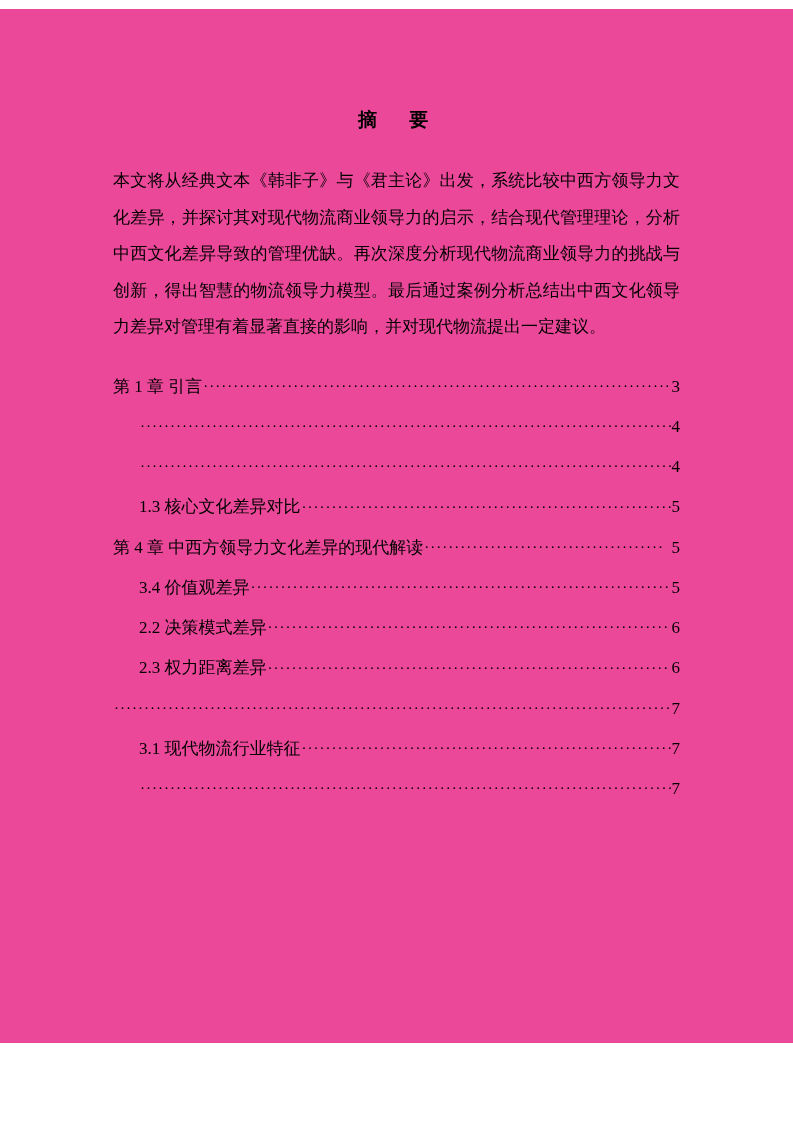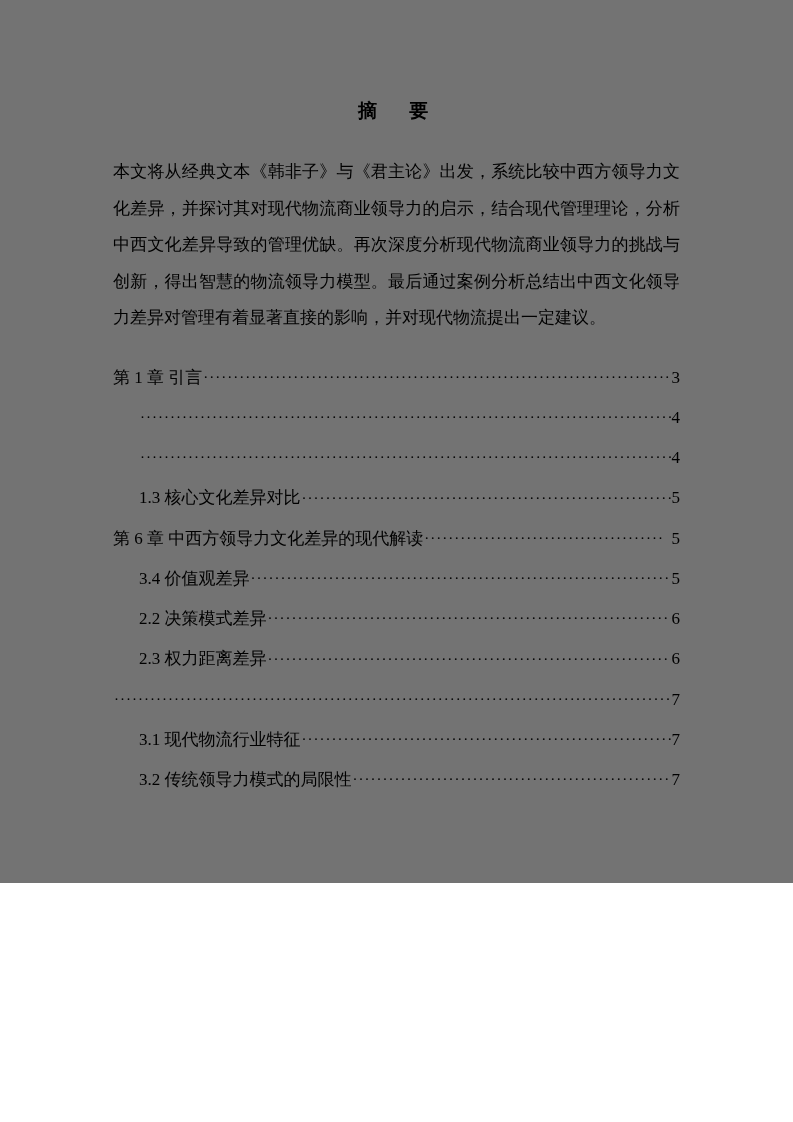--- a/index.html
+++ b/index.html
@@ -7,23 +7,23 @@
     padding: 0;
     background: #ffffff;
   }
   body {
     font-family: "Liberation Serif", "DejaVu Serif", serif;
     color: #000000;
   }
   .page {
     position: relative;
     width: 793px;
-    height: 883px;
-    margin: 0 auto;
-    background: #737373;
+    height: 1034px;
+    margin: 9px auto;
+    background: #ec4899;
     overflow: hidden;
     box-sizing: border-box;
   }
   .content {
     position: absolute;
     left: 113px;
     top: 0;
     width: 567px;
   }
 
@@ -116,21 +116,21 @@
         <div class="toc-entry level-2">
           <span class="toc-dots">·····························································································································</span>
           <span class="toc-page">4</span>
         </div>
         <div class="toc-entry level-2">
           <span class="toc-label">1.3  核心文化差异对比</span>
           <span class="toc-dots">·····························································································································</span>
           <span class="toc-page">5</span>
         </div>
         <div class="toc-entry level-1">
-          <span class="toc-label">第 6 章  中西方领导力文化差异的现代解读</span>
+          <span class="toc-label">第 4 章  中西方领导力文化差异的现代解读</span>
           <span class="toc-dots">·····························································································································</span>
           <span class="toc-page gap">5</span>
         </div>
         <div class="toc-entry level-2">
           <span class="toc-label">3.4  价值观差异</span>
           <span class="toc-dots">·····························································································································</span>
           <span class="toc-page">5</span>
         </div>
         <div class="toc-entry level-2">
           <span class="toc-label">2.2  决策模式差异</span>
@@ -145,20 +145,19 @@
         <div class="toc-entry level-1">
           <span class="toc-dots">·····························································································································</span>
           <span class="toc-page">7</span>
         </div>
         <div class="toc-entry level-2">
           <span class="toc-label">3.1  现代物流行业特征</span>
           <span class="toc-dots">·····························································································································</span>
           <span class="toc-page">7</span>
         </div>
         <div class="toc-entry level-2">
-          <span class="toc-label">3.2  传统领导力模式的局限性</span>
           <span class="toc-dots">·····························································································································</span>
           <span class="toc-page">7</span>
         </div>
       </div>
 
   </div>
 </div>
 
 </body></html>

